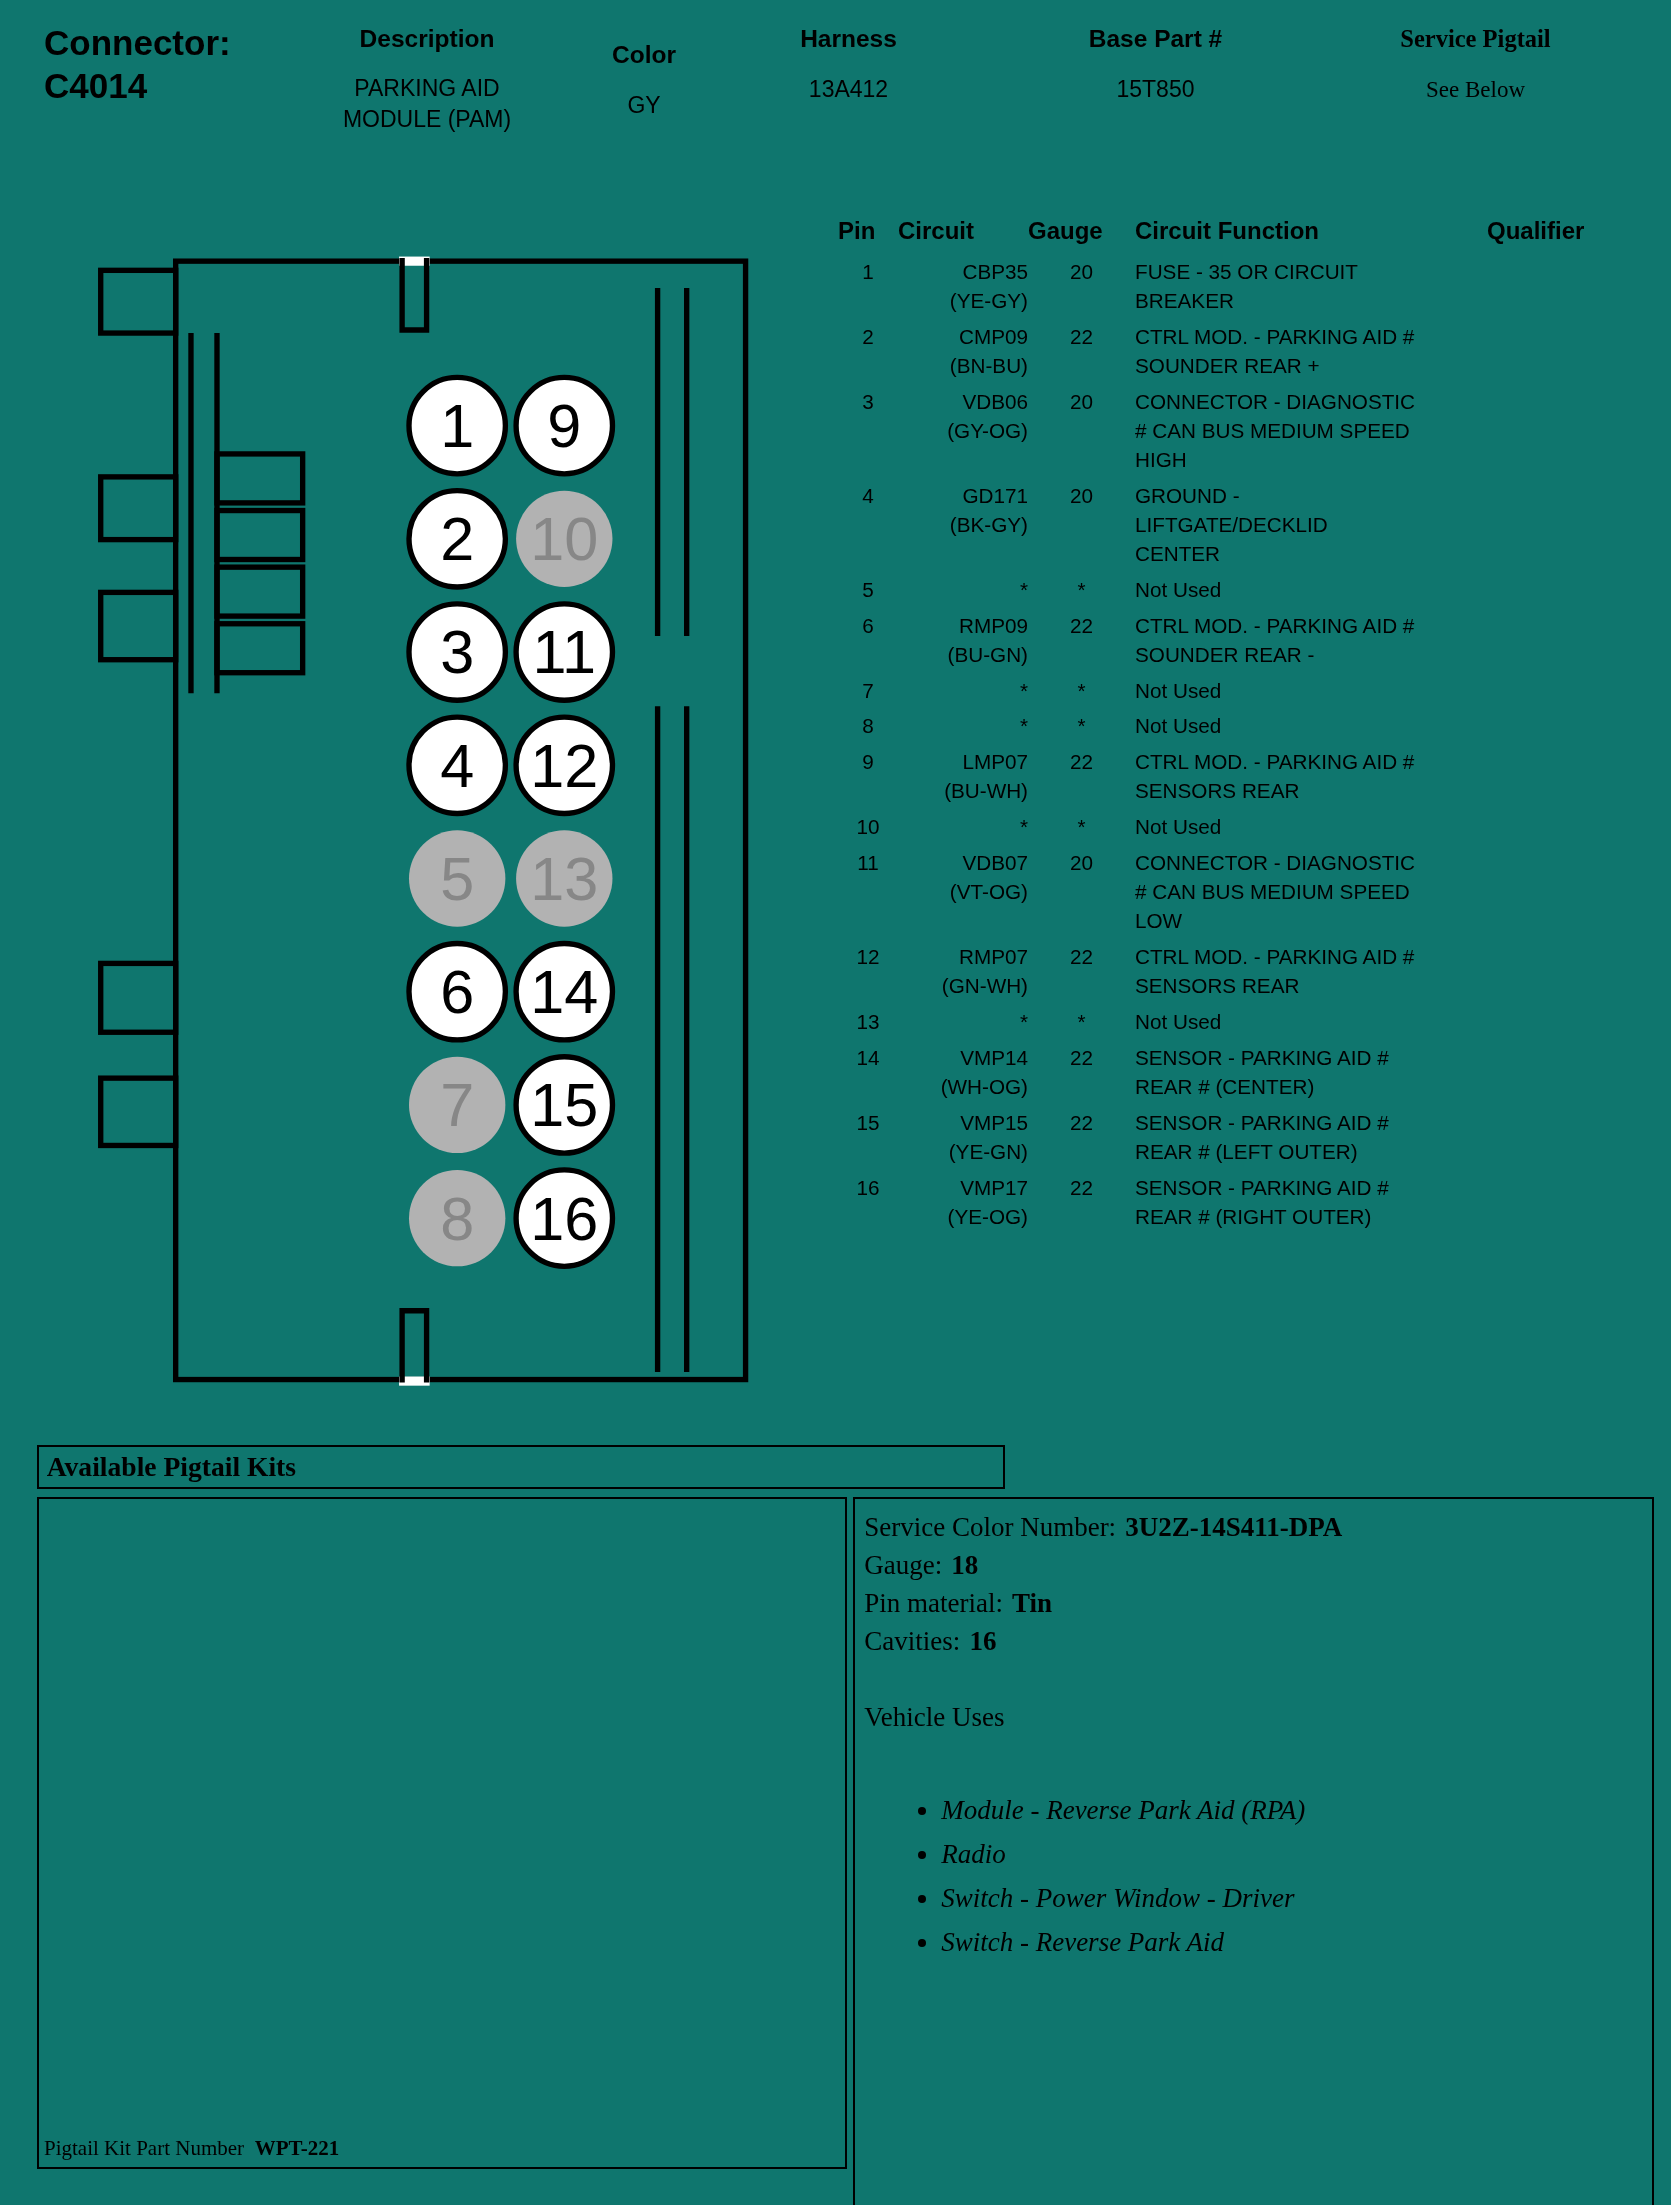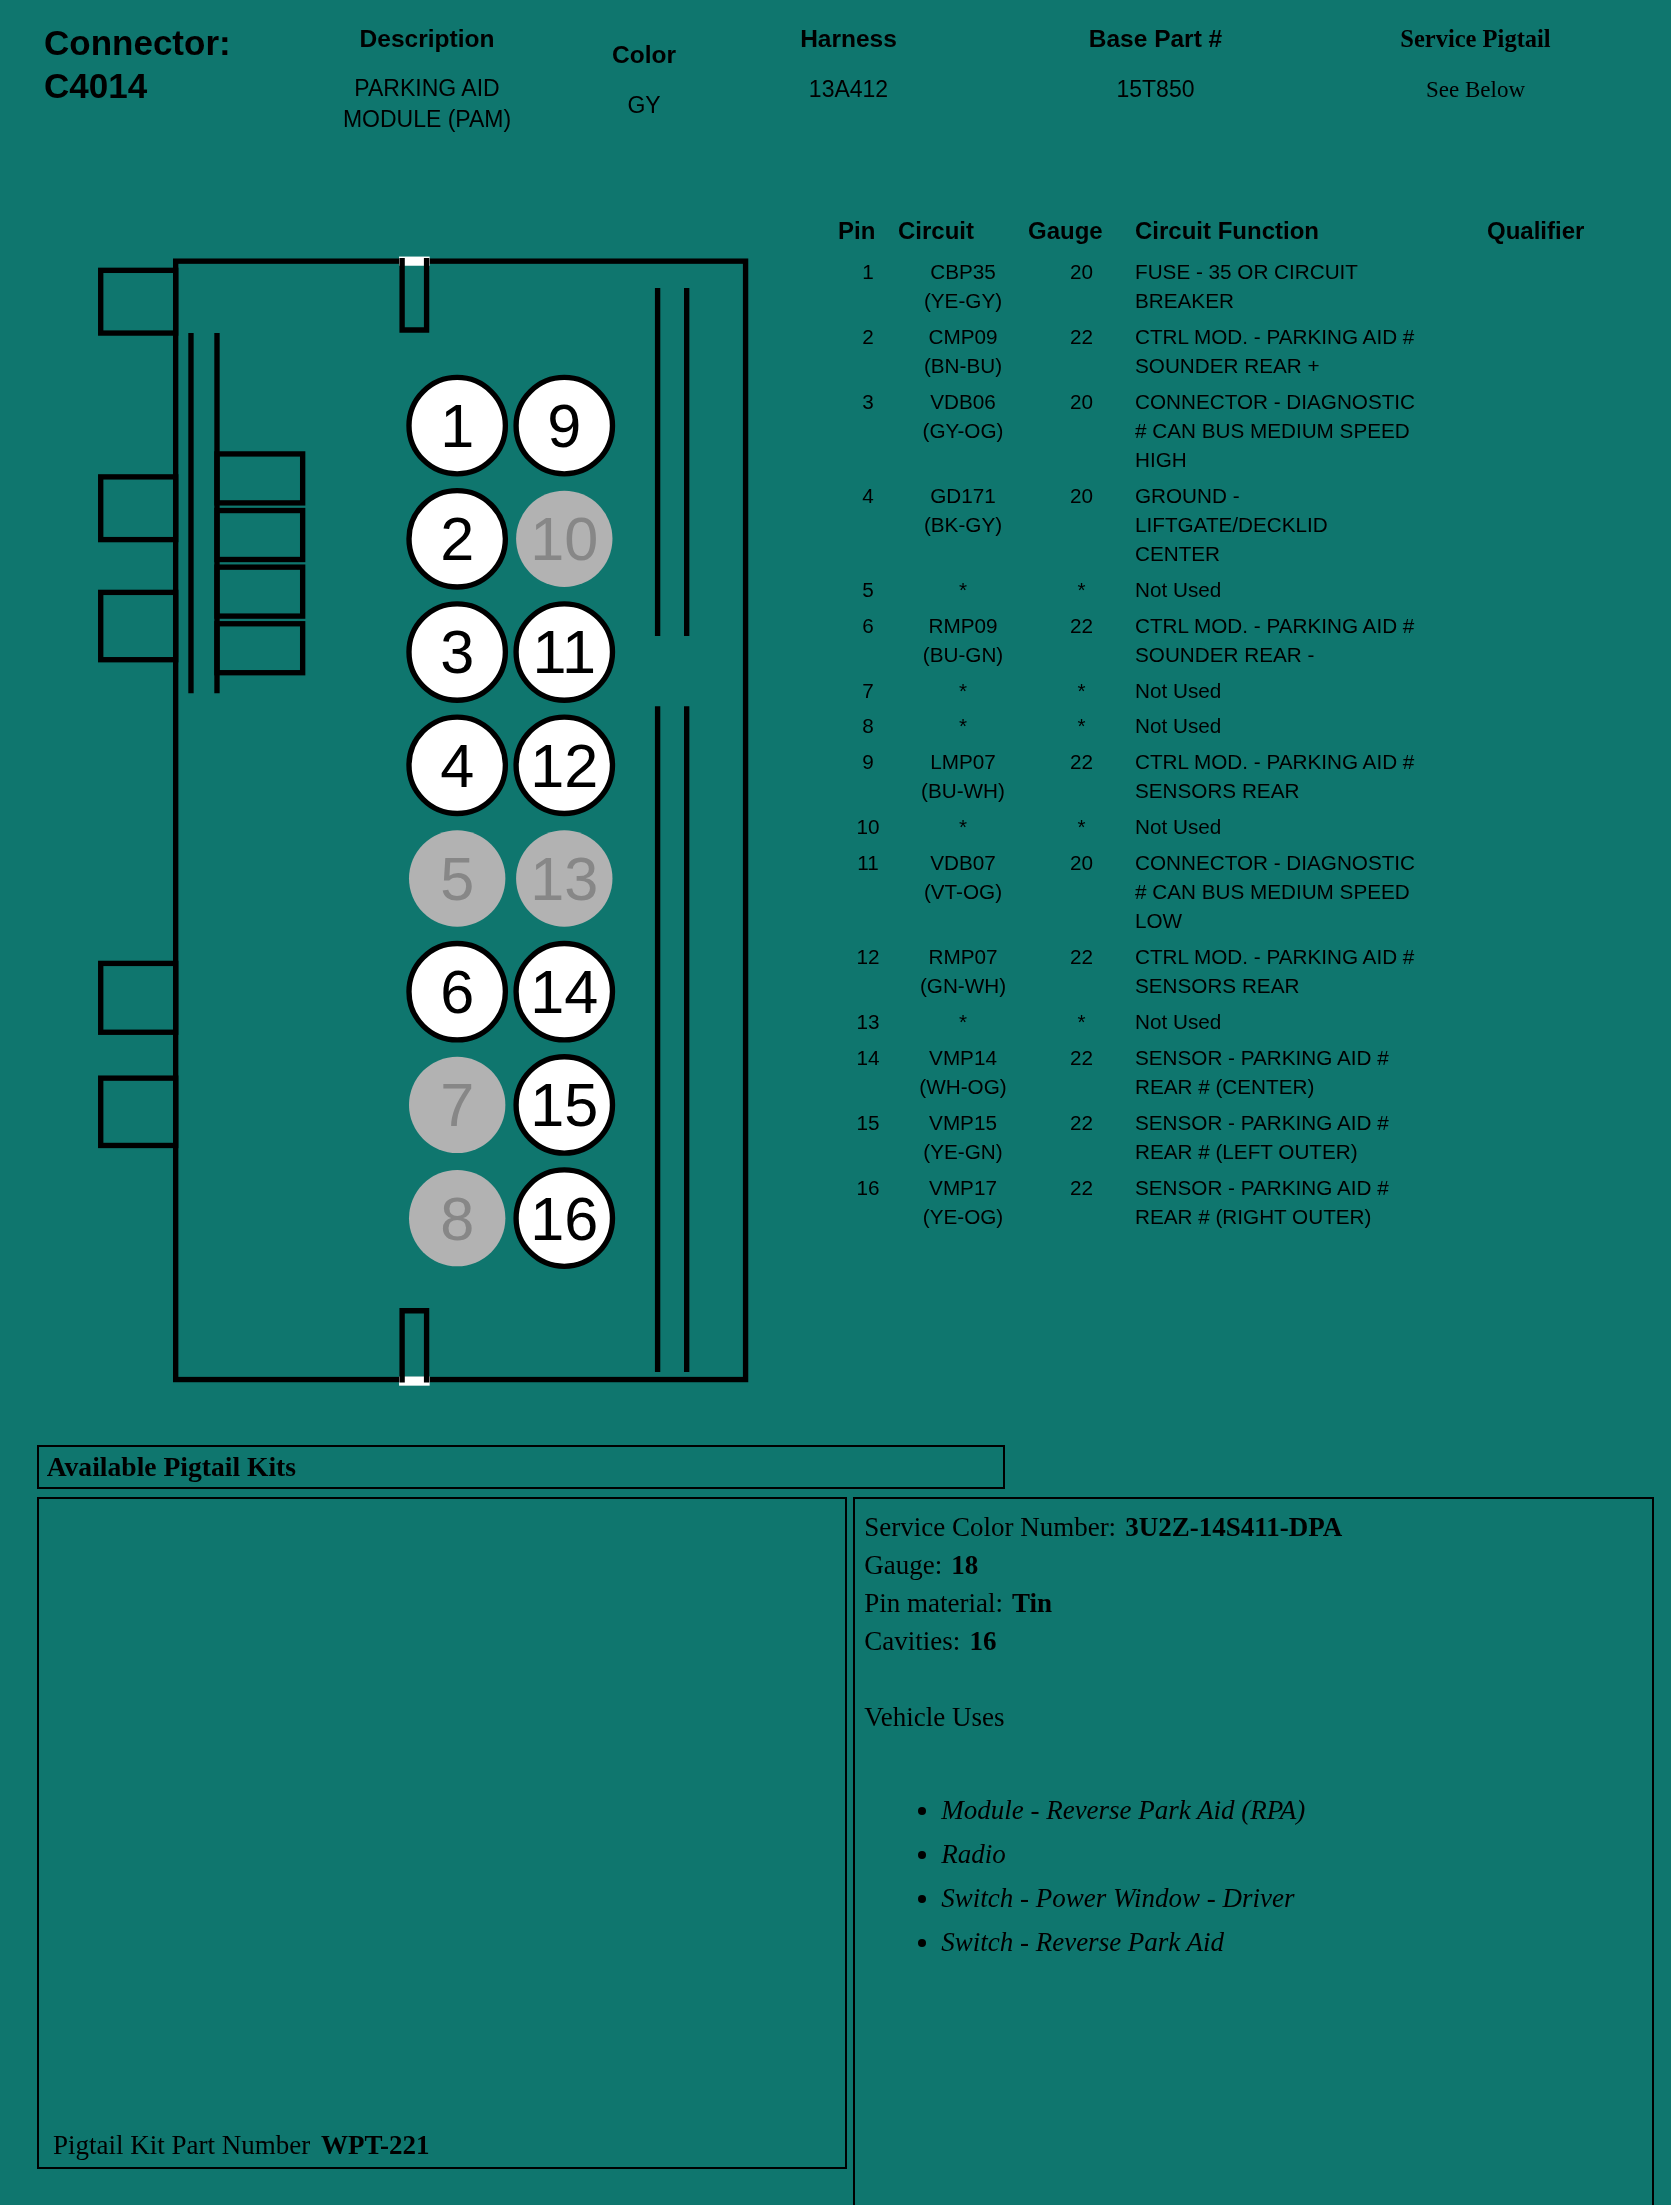--- a/index.html
+++ b/index.html
@@ -21,32 +21,32 @@
   .col-pigtail { left:1349px; top:24.5px; width:253px;font-family:Liberation Serif, serif; }
   
   .connector-svg { position:absolute; left:90px; top:253px; }
   
   .pin-table { position:absolute; left:838px; top:216px; width:823px; font-size:20.7px; line-height:29px; }
   .thead, .trow { display:grid; grid-template-columns:60px 130px 107px 352px 145px; }
   .thead { font-weight:bold; font-size:24px; margin-bottom:12.2px; }
   .thead > div { }
   .trow { margin-bottom:6.9px; align-items:start; }
   .c-pin { text-align:center; }
-  .c-circuit { text-align:center; }
+  .c-circuit { text-align:right; }
   .c-gauge { text-align:center; }
   .c-func { max-width:283px; }
   .c-qual { text-align:center; }
   
   .kits-header {
     position:absolute; left:37px; top:1445px; width:968px; height:44px;
     border:2.3px solid #000; font-family:"Liberation Serif", serif;
     font-weight:bold; font-size:27.6px; padding:3.8px 7.7px;
   }
   .kits-box { position:absolute; left:37px; top:1497px; width:810px; height:672px; border:2.3px solid #000; }
-  .kit-part { position:absolute; left:14px; bottom:6.1px; font-family:"Liberation Serif", serif; font-size:27px; white-space:nowrap; }
+  .kit-part { position:absolute; left:5px; bottom:6.1px; font-family:"Liberation Serif", serif; font-size:21px; white-space:nowrap; }
   .kit-part .val { font-weight:bold; margin-left:10.7px; }
   .service-box {
     position:absolute; left:853px; top:1497px; width:801px; height:720px;
     border:2.3px solid #000; font-family:"Liberation Serif", serif;
     font-size:27px; line-height:38px; padding:9.2px 9.2px;
   }
   .service-box .val { font-weight:bold; margin-left:9.2px; }
   .gap { height:38px; }
   ul.uses { margin:52px 0 16px 0; padding-left:77px;font-style:italic; }
   ul.uses li { line-height:44px; }

